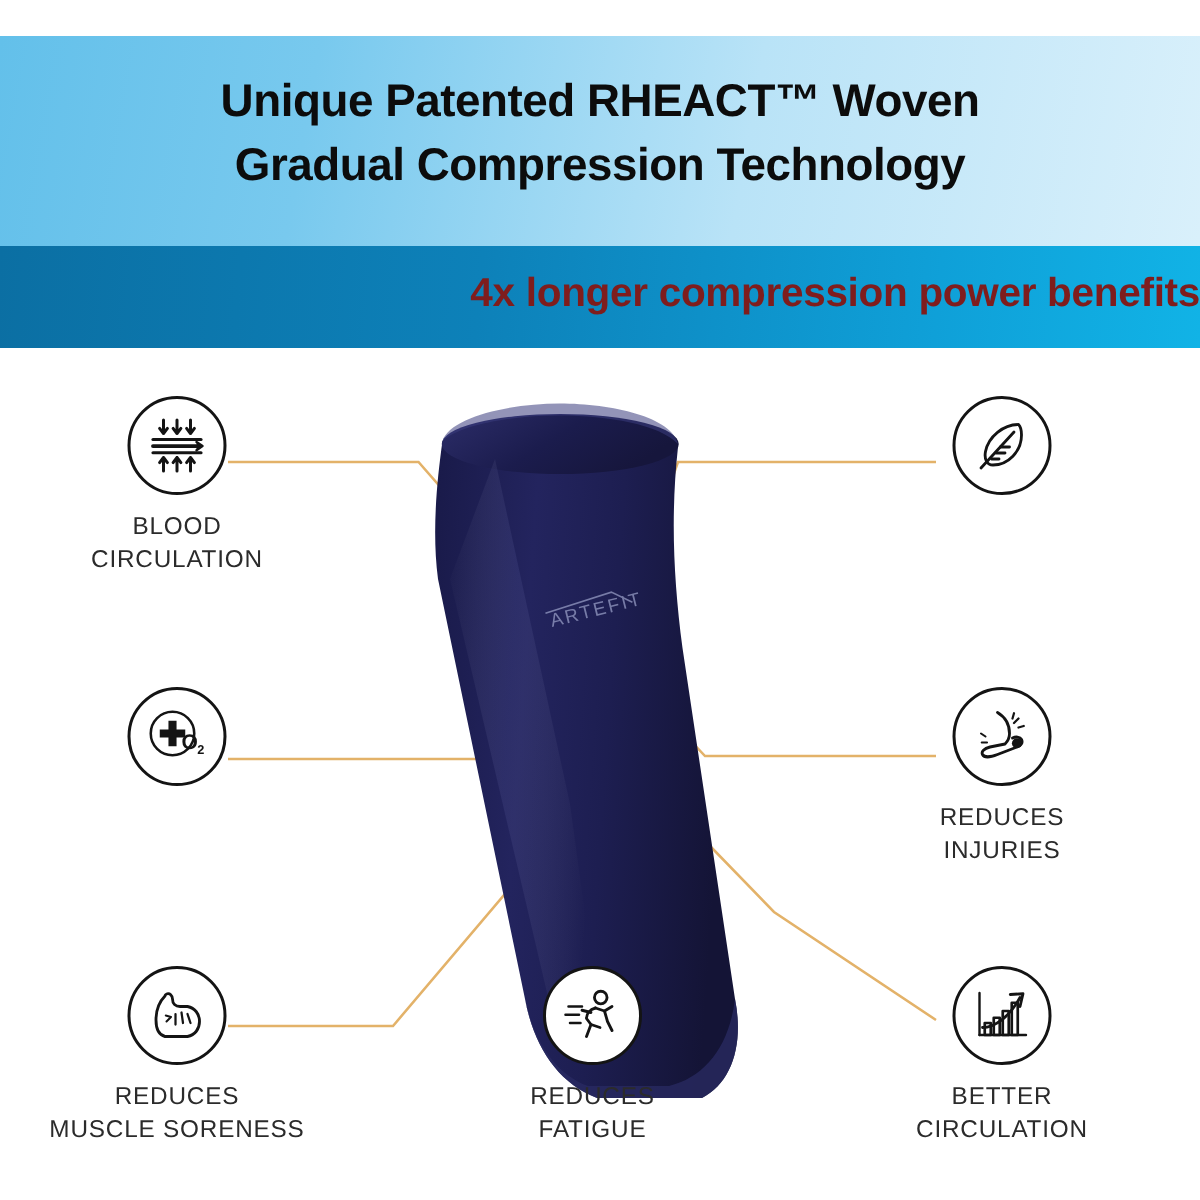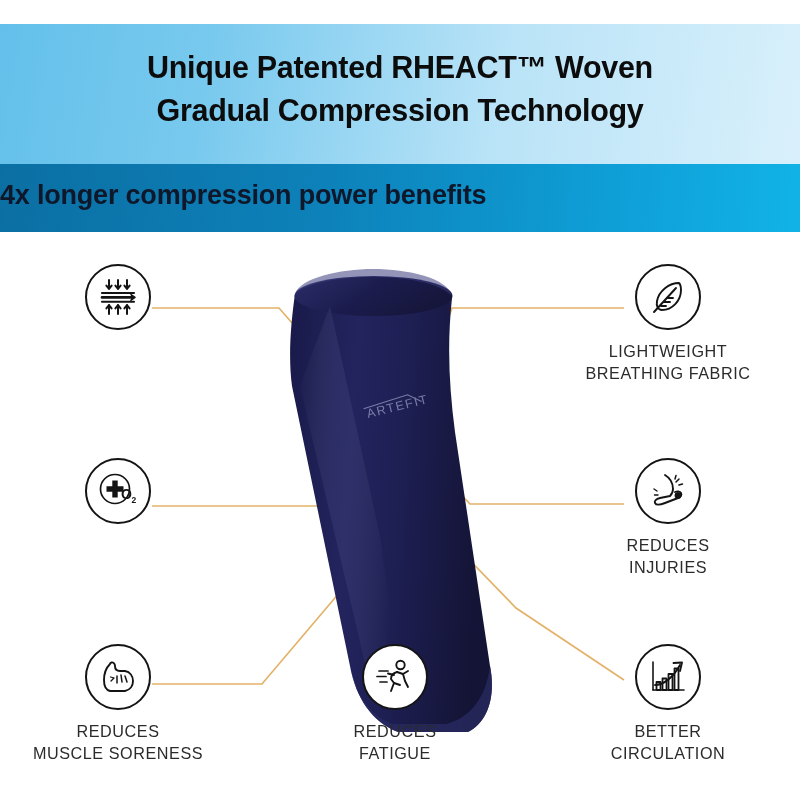--- a/index.html
+++ b/index.html
@@ -57,22 +57,22 @@
     left: 0; top: 140px;
     width: 800px;
     height: 68px;
     background: linear-gradient(95deg, #0b6fa3 0%, #0d81b9 40%, #0fa0d8 78%, #11b3e6 100%);
   }
   .band-bottom-title {
     position: absolute;
     left: 0;
     top: 156px;
     width: 800px;
-    text-align: left;
-    color: #0f172a;
+    text-align: right;
+    color: #7f1d1d;
     font-size: 27px;
     font-weight: bold;
     letter-spacing: -0.2px;
   }
 
   
   .diagram {
     position: absolute;
     left: 0;
     top: 212px;
@@ -222,20 +222,22 @@
           <path d="M7,23.4 L36,23.4" stroke-width="2.6"></path>
           <path d="M36,20.6 L40,23.4 L36,26.2" stroke-width="1.6" fill="#141414" stroke-linejoin="round"></path>
           <path d="M7,27.8 L39,27.8" stroke-width="2.1"></path>
           <g>
             <path d="M14,40 L14,31 M14,31 L11.4,34.4 M14,31 L16.6,34.4"></path>
             <path d="M23,40 L23,31 M23,31 L20.4,34.4 M23,31 L25.6,34.4"></path>
             <path d="M32,40 L32,31 M32,31 L29.4,34.4 M32,31 L34.6,34.4"></path>
           </g>
         </svg>
       </div>
+      <div class="feature-label">BLOOD
+CIRCULATION</div>
     </div>
 
     <div class="feature" id="node-oxygen">
       <div class="icon-badge">
         <svg width="48" height="48" viewBox="0 0 48 48" stroke="#141414" fill="none" stroke-width="1.7">
           <circle cx="21" cy="22" r="14.5"></circle>
           <path d="M21,13.5 L21,30.5 M12.5,22 L29.5,22" stroke-width="5.4" stroke-linecap="butt"></path>
           <text x="27" y="32" fill="#141414" stroke="none" font-family="'Liberation Sans', sans-serif" font-size="14" font-weight="bold">O</text>
           <text x="37.5" y="35.5" fill="#141414" stroke="none" font-family="'Liberation Sans', sans-serif" font-size="8.5" font-weight="bold">2</text>
         </svg>
@@ -268,22 +270,20 @@
         <svg width="46" height="46" viewBox="0 0 46 46" stroke="#141414" fill="none" stroke-width="1.9" stroke-linejoin="round" stroke-linecap="round">
           <path d="M34,9
                    C24,9 14,17 12,27
                    C11,32 13,36 17,36
                    C27,36 36,27 36,16
                    C36,13 35.5,10.5 34,9 Z"></path>
           <path d="M9,38 L31,14"></path>
           <path d="M19,28 L25,28 M22,24 L28,24 M16,32 L21,32"></path>
         </svg>
       </div>
-      <div class="feature-label">LIGHTWEIGHT
-BREATHING FABRIC</div>
     </div>
 
     <div class="feature" id="node-injuries">
       <div class="icon-badge">
         <svg width="46" height="46" viewBox="0 0 46 46" stroke="#141414" fill="none" stroke-width="1.9" stroke-linejoin="round" stroke-linecap="round">
           <path d="M20,7
                    C25,10 28,15 28,21
                    C28,24 27,26 25,28
                    L15,30
                    C11,31 9,33 10,35

